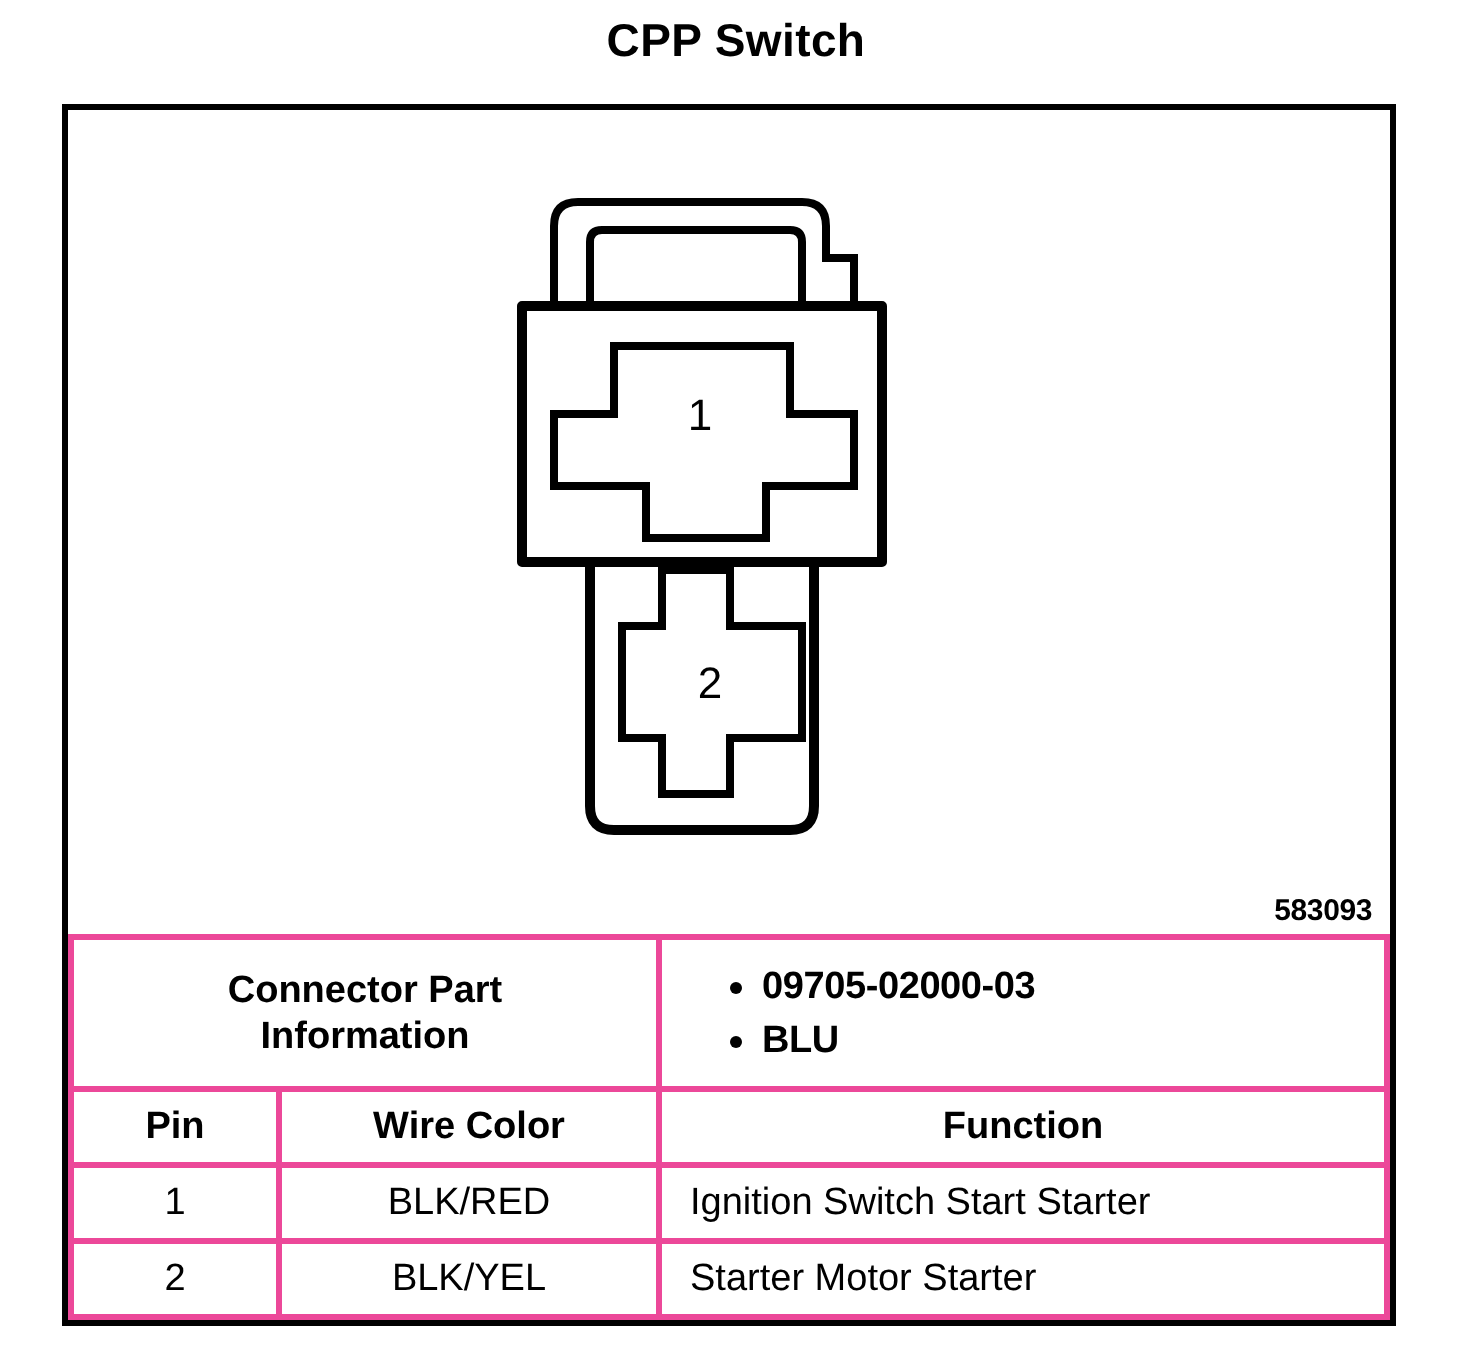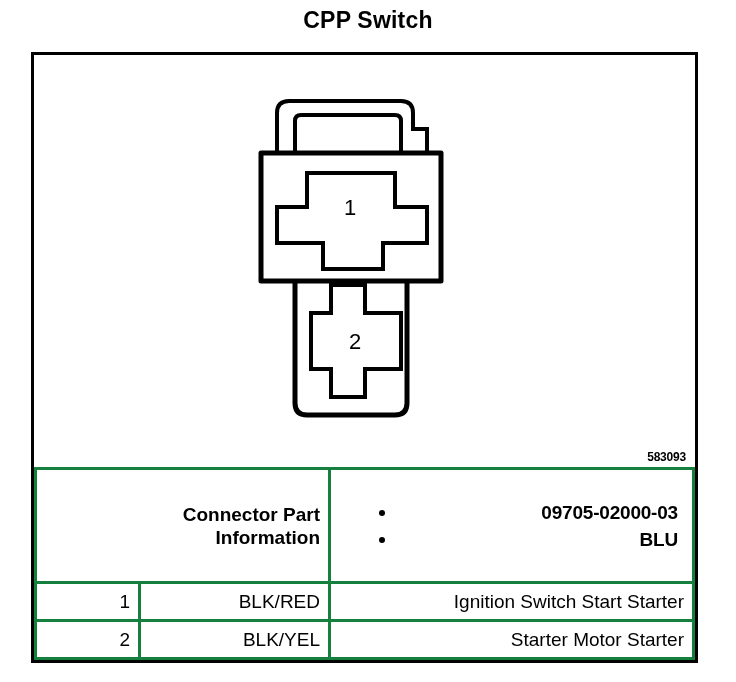--- a/index.html
+++ b/index.html
@@ -55,21 +55,21 @@
     top: 0;
     right: 0;
     height: 412px;
     box-sizing: border-box;
   }
 
   .figure-id {
     position: absolute;
     right: 9px;
     bottom: 3px;
-    font-size: 12px;
+    font-size: 15px;
     font-weight: bold;
     letter-spacing: -0.2px;
     margin-top: 17px;
   }
 
   
   .connector-svg {
     position: absolute;
     left: 50%;
     top: 36px;
@@ -92,40 +92,39 @@
     right: 0;
     bottom: 0;
   }
   table.tbl {
     border-collapse: collapse;
     width: 100%;
     height: 100%;
     table-layout: fixed;
   }
   table.tbl td {
-    border: 3px solid #15803d;
+    border: 3px solid #ec4899;
     padding: 0 8px;
     vertical-align: middle;
     font-size: 19px;
-    text-align: right;
   }
   .col-pin   { width: 104px; }
   .col-wire  { width: 190px; }
 
   .cpi-label {
     text-align: center;
     font-weight: bold;
     font-size: 19px;
     line-height: 23px;
   }
   .cpi-values {
     padding: 4px 0 4px 28px !important;
   }
   .cpi-values ul {
-    margin: 14px;
+    margin: 0;
     padding: 0 0 0 22px;
     list-style: none;
   }
   .cpi-values li {
     position: relative;
     font-weight: bold;
     font-size: 19px;
     line-height: 27px;
     letter-spacing: -0.2px;
   }
@@ -197,20 +196,25 @@
               <span>Information</span>
             </td>
             <td class="cpi-values">
               <ul>
                 <li>09705-02000-03</li>
                 <li>BLU</li>
               </ul>
             </td>
           </tr>
 
+          <tr class="row-h">
+            <td class="hdr">Pin</td>
+            <td class="hdr">Wire Color</td>
+            <td class="hdr">Function</td>
+          </tr>
 
           <tr class="row-h">
             <td class="cell-center">1</td>
             <td class="cell-center">BLK/RED</td>
             <td class="cell-left">Ignition Switch Start Starter</td>
           </tr>
 
           <tr class="row-h">
             <td class="cell-center">2</td>
             <td class="cell-center">BLK/YEL</td>

